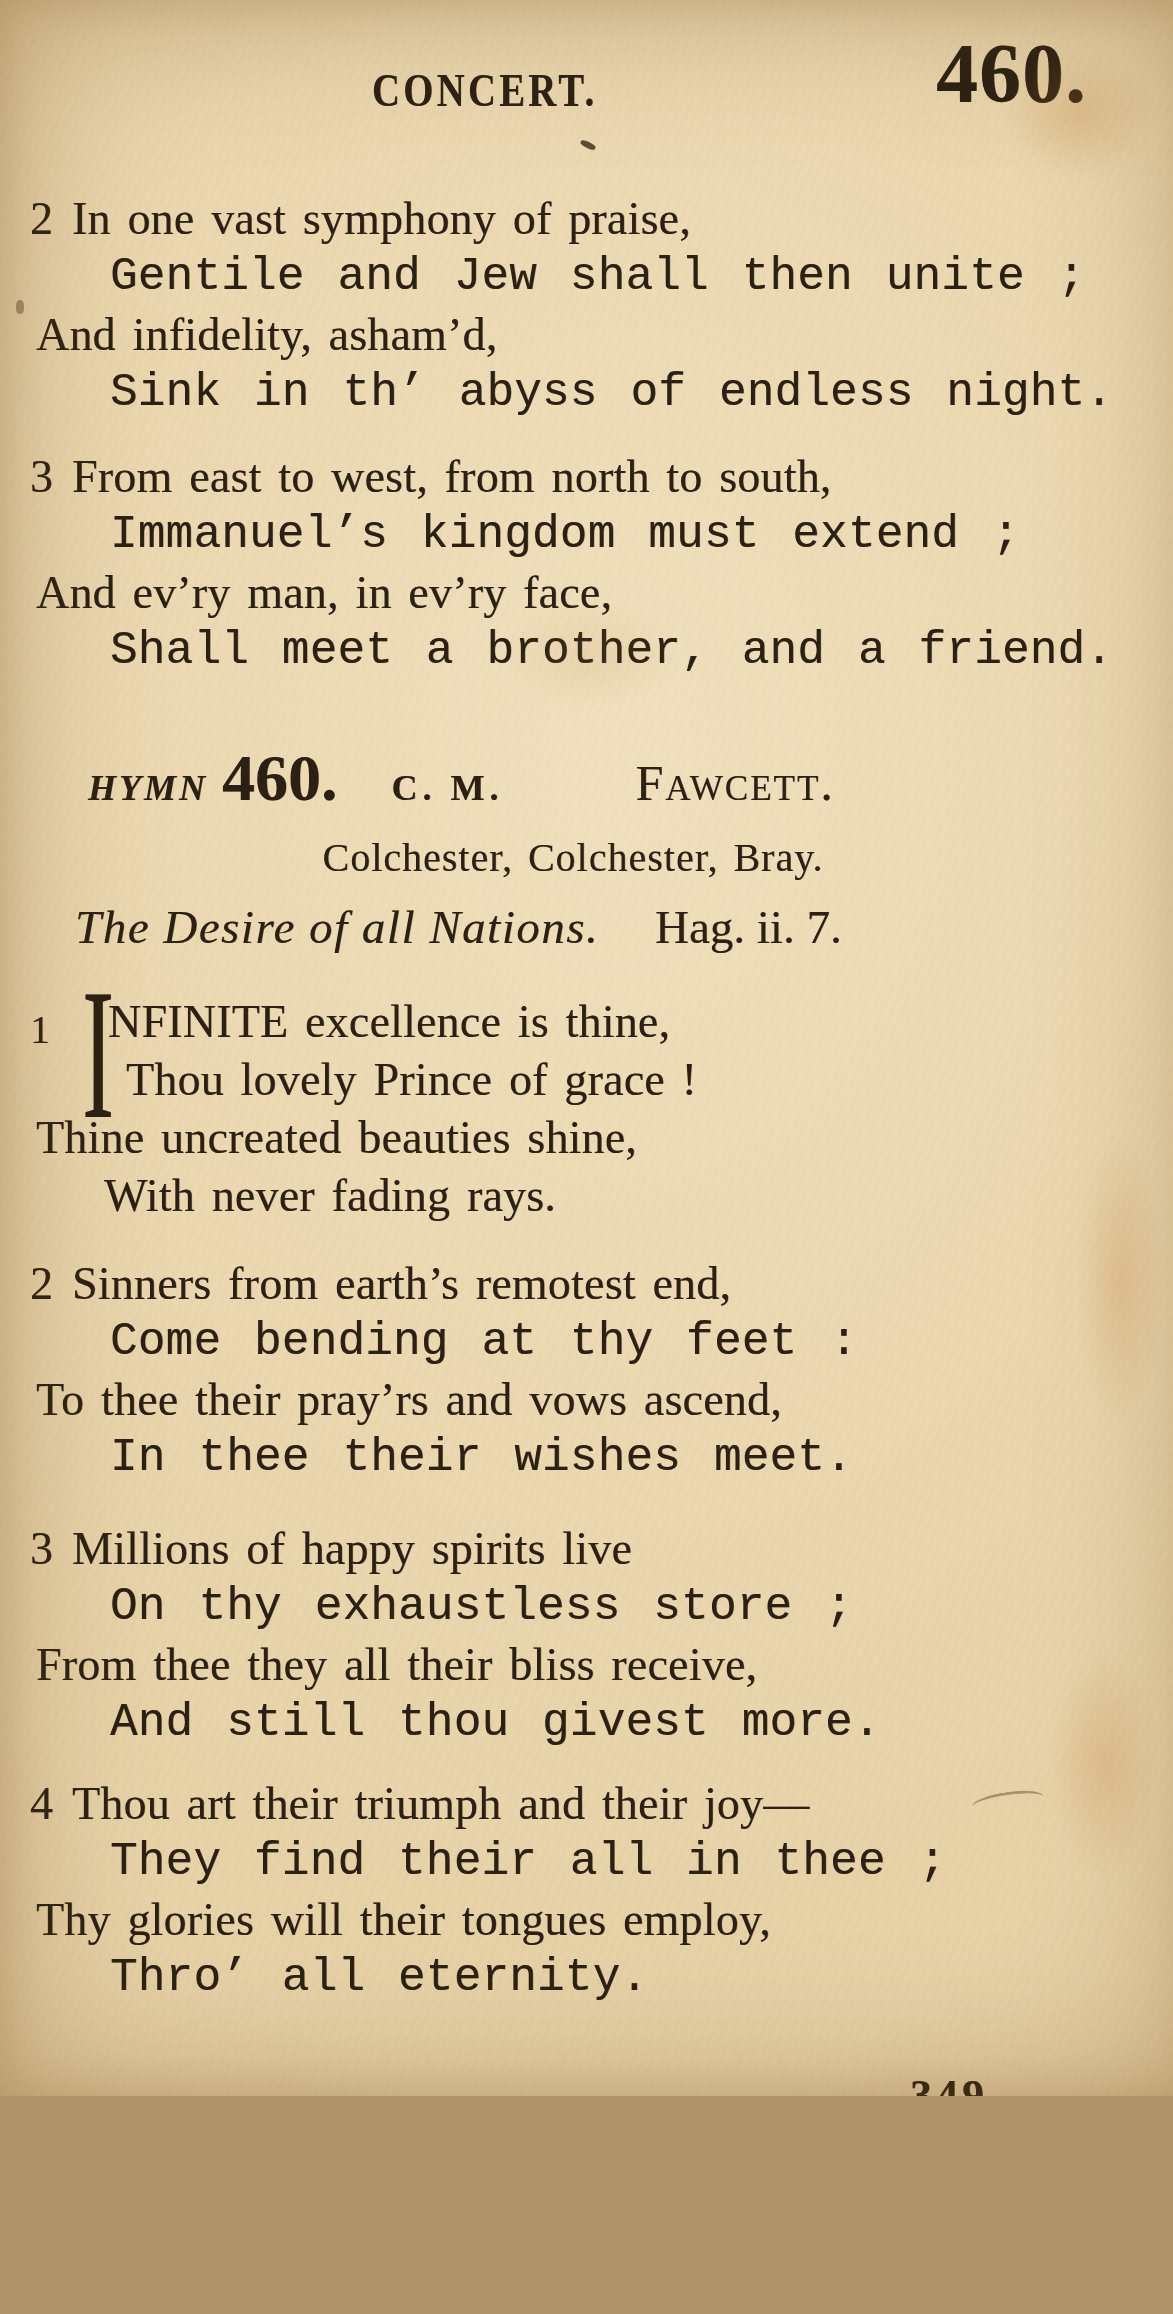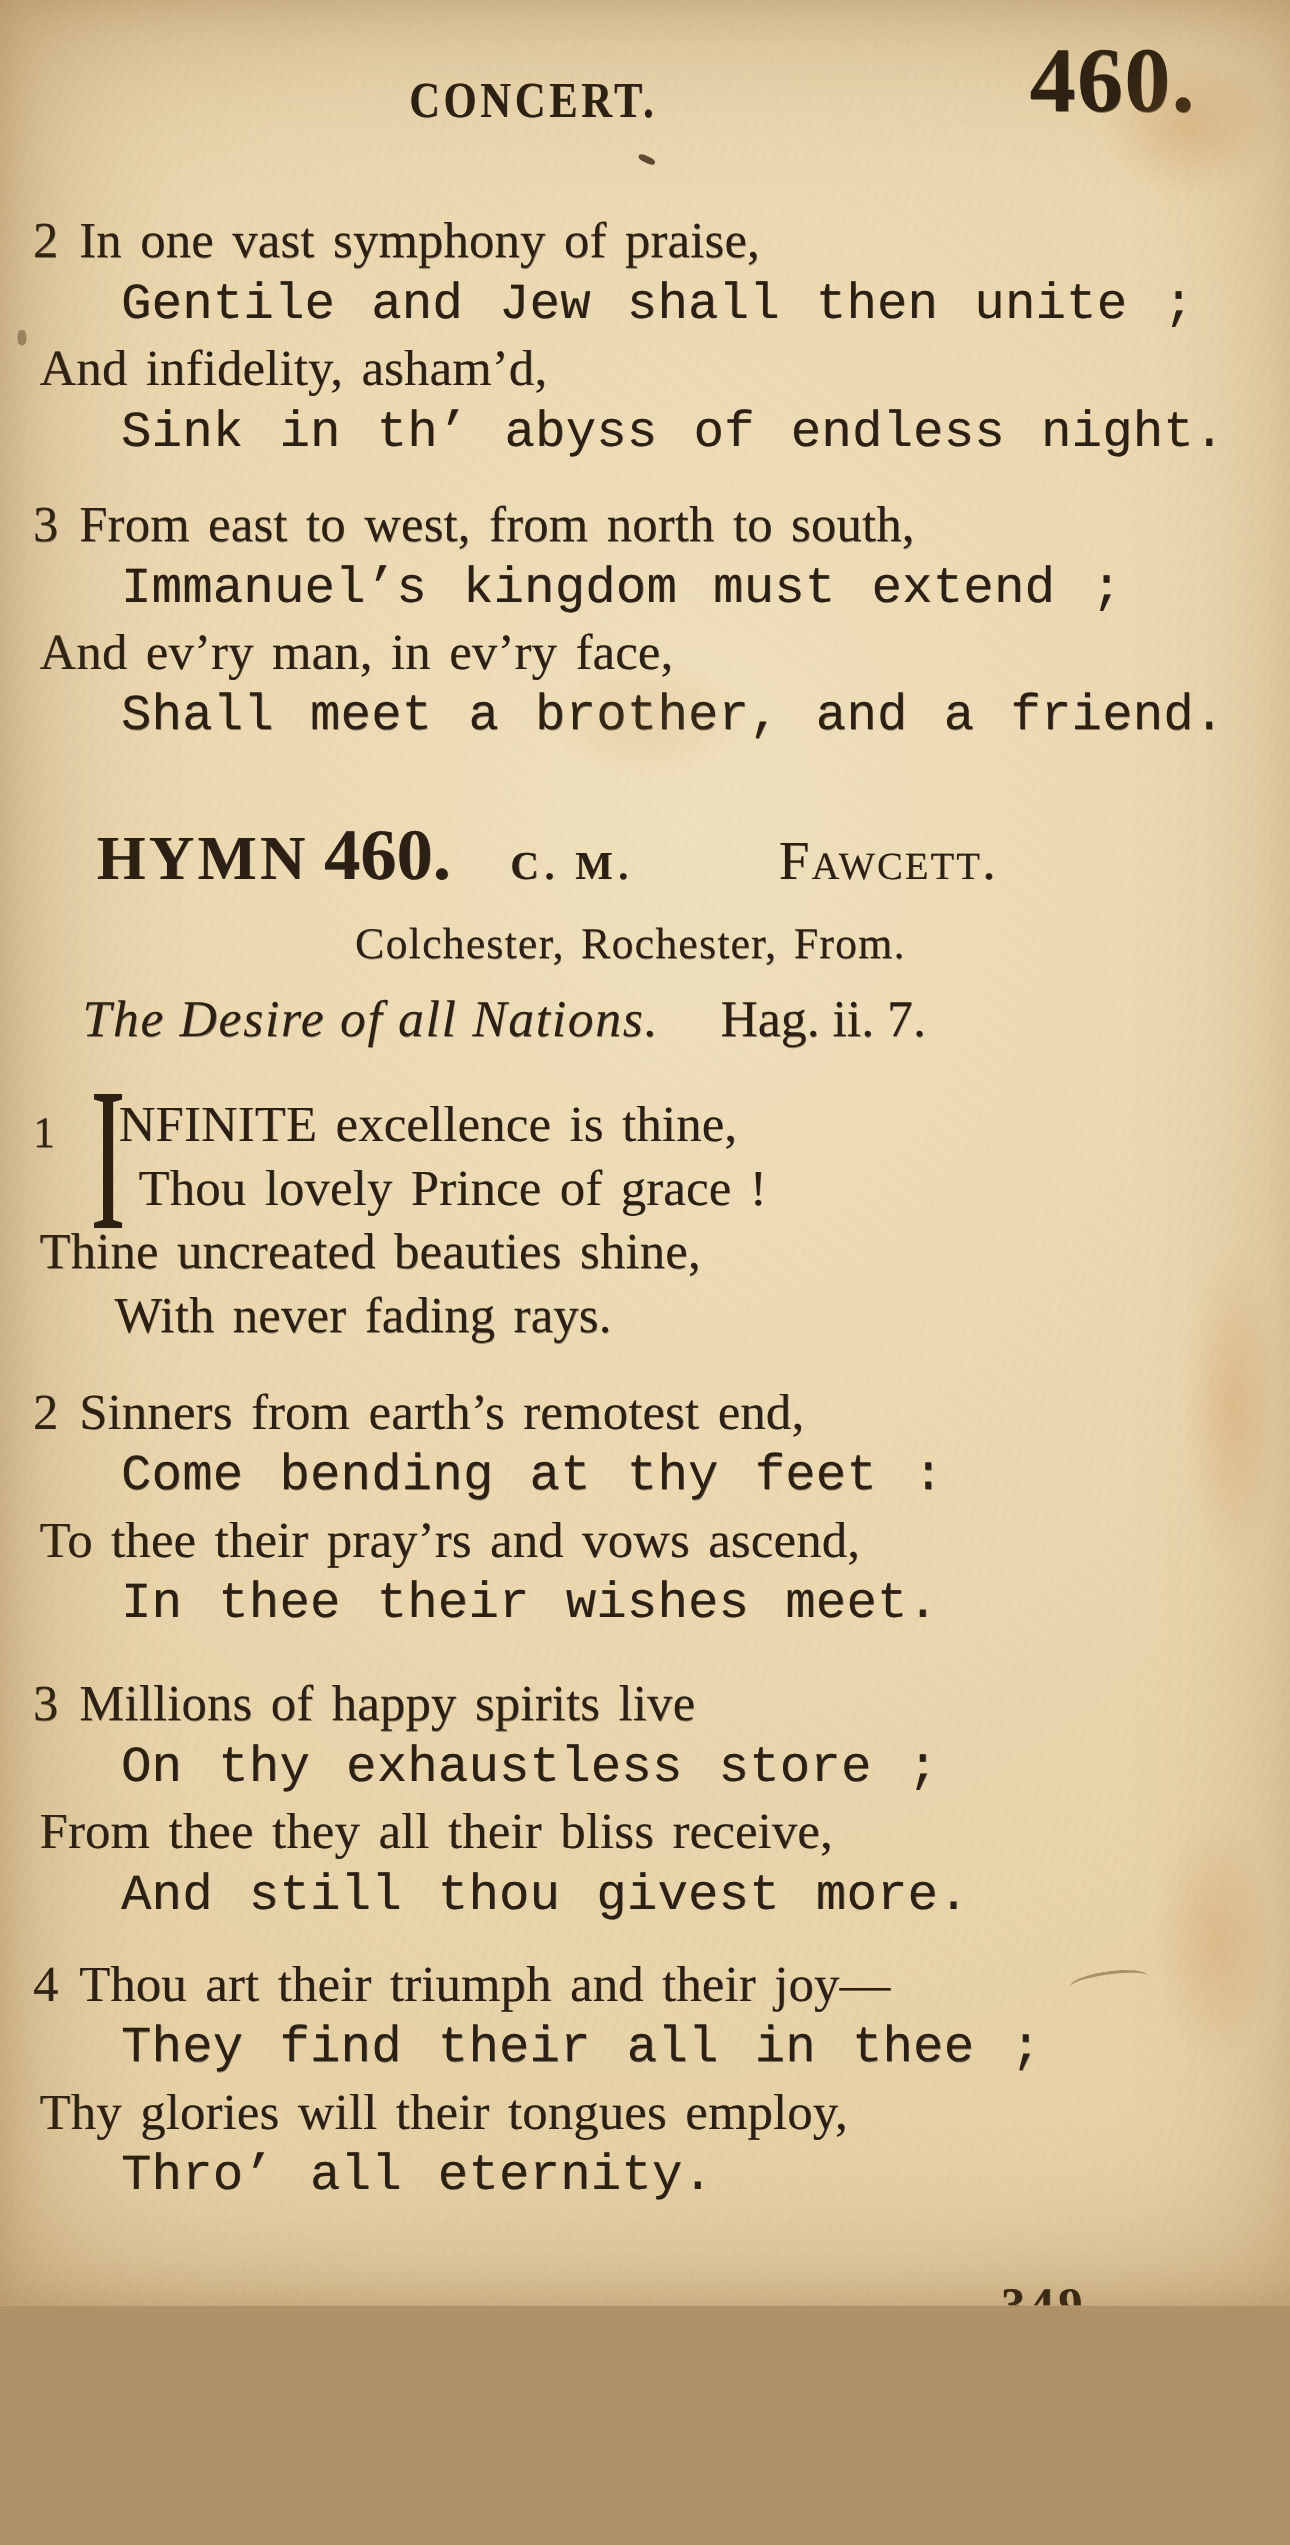--- a/index.html
+++ b/index.html
@@ -45,21 +45,21 @@
     font-size:46px; line-height:58px;
     letter-spacing:0.2px; word-spacing:5px; white-space:nowrap;
   }
   .sline { position:relative; padding-left:8px; }
   .sline.first { padding-left:44px; }
   .sline.indent { padding-left:82px;font-family:Liberation Mono, monospace; }
   .snum { position:absolute; left:2px; top:0; }
 
   
   .hymn-heading { position:absolute; top:742px; left:88px; line-height:72px; white-space:nowrap; }
-  .hymn-label  { font-size:57px; font-weight:bold; letter-spacing:3px; }
+  .hymn-label  { font-size:36px; font-weight:bold; letter-spacing:3px;font-style:italic; }
   .hymn-num    { font-size:66px; font-weight:bold; margin-left:10px; }
   .hymn-meter  { font-size:36px; font-weight:bold; letter-spacing:5px; margin-left:50px; }
   .hymn-author { font-size:50px; font-variant:small-caps; letter-spacing:2px; margin-left:128px; }
 
   .tunes {
     position:absolute; top:834px; left:28px; width:1090px; text-align:center;
     font-size:40px; letter-spacing:1px; word-spacing:4px;
   }
   .title-line { position:absolute; top:900px; left:75px; font-size:47px; white-space:nowrap;text-align:right; }
   .title-italic { font-style:italic; letter-spacing:1.5px; }
@@ -121,21 +121,21 @@
     <div class="sline indent">Shall meet a brother, and a friend.</div>
   </div>
 
   <div class="hymn-heading ink">
     <span class="hymn-label">HYMN</span>
     <span class="hymn-num">460.</span>
     <span class="hymn-meter">C. M.</span>
     <span class="hymn-author">Fawcett.</span>
   </div>
 
-  <div class="tunes ink">Colchester, Rochester, From.</div>
+  <div class="tunes ink">Colchester, Colchester, Bray.</div>
 
   <div class="title-line ink">
     <span class="title-italic">The Desire of all Nations.</span>
     <span class="scripture">Hag. ii. 7.</span>
   </div>
 
   <div class="stanza v1 ink" style="top:993px">
     <span class="snum">1</span>
     <span class="dropcap">I</span>
     <div class="sline v1-l1">NFINITE excellence is thine,</div>

